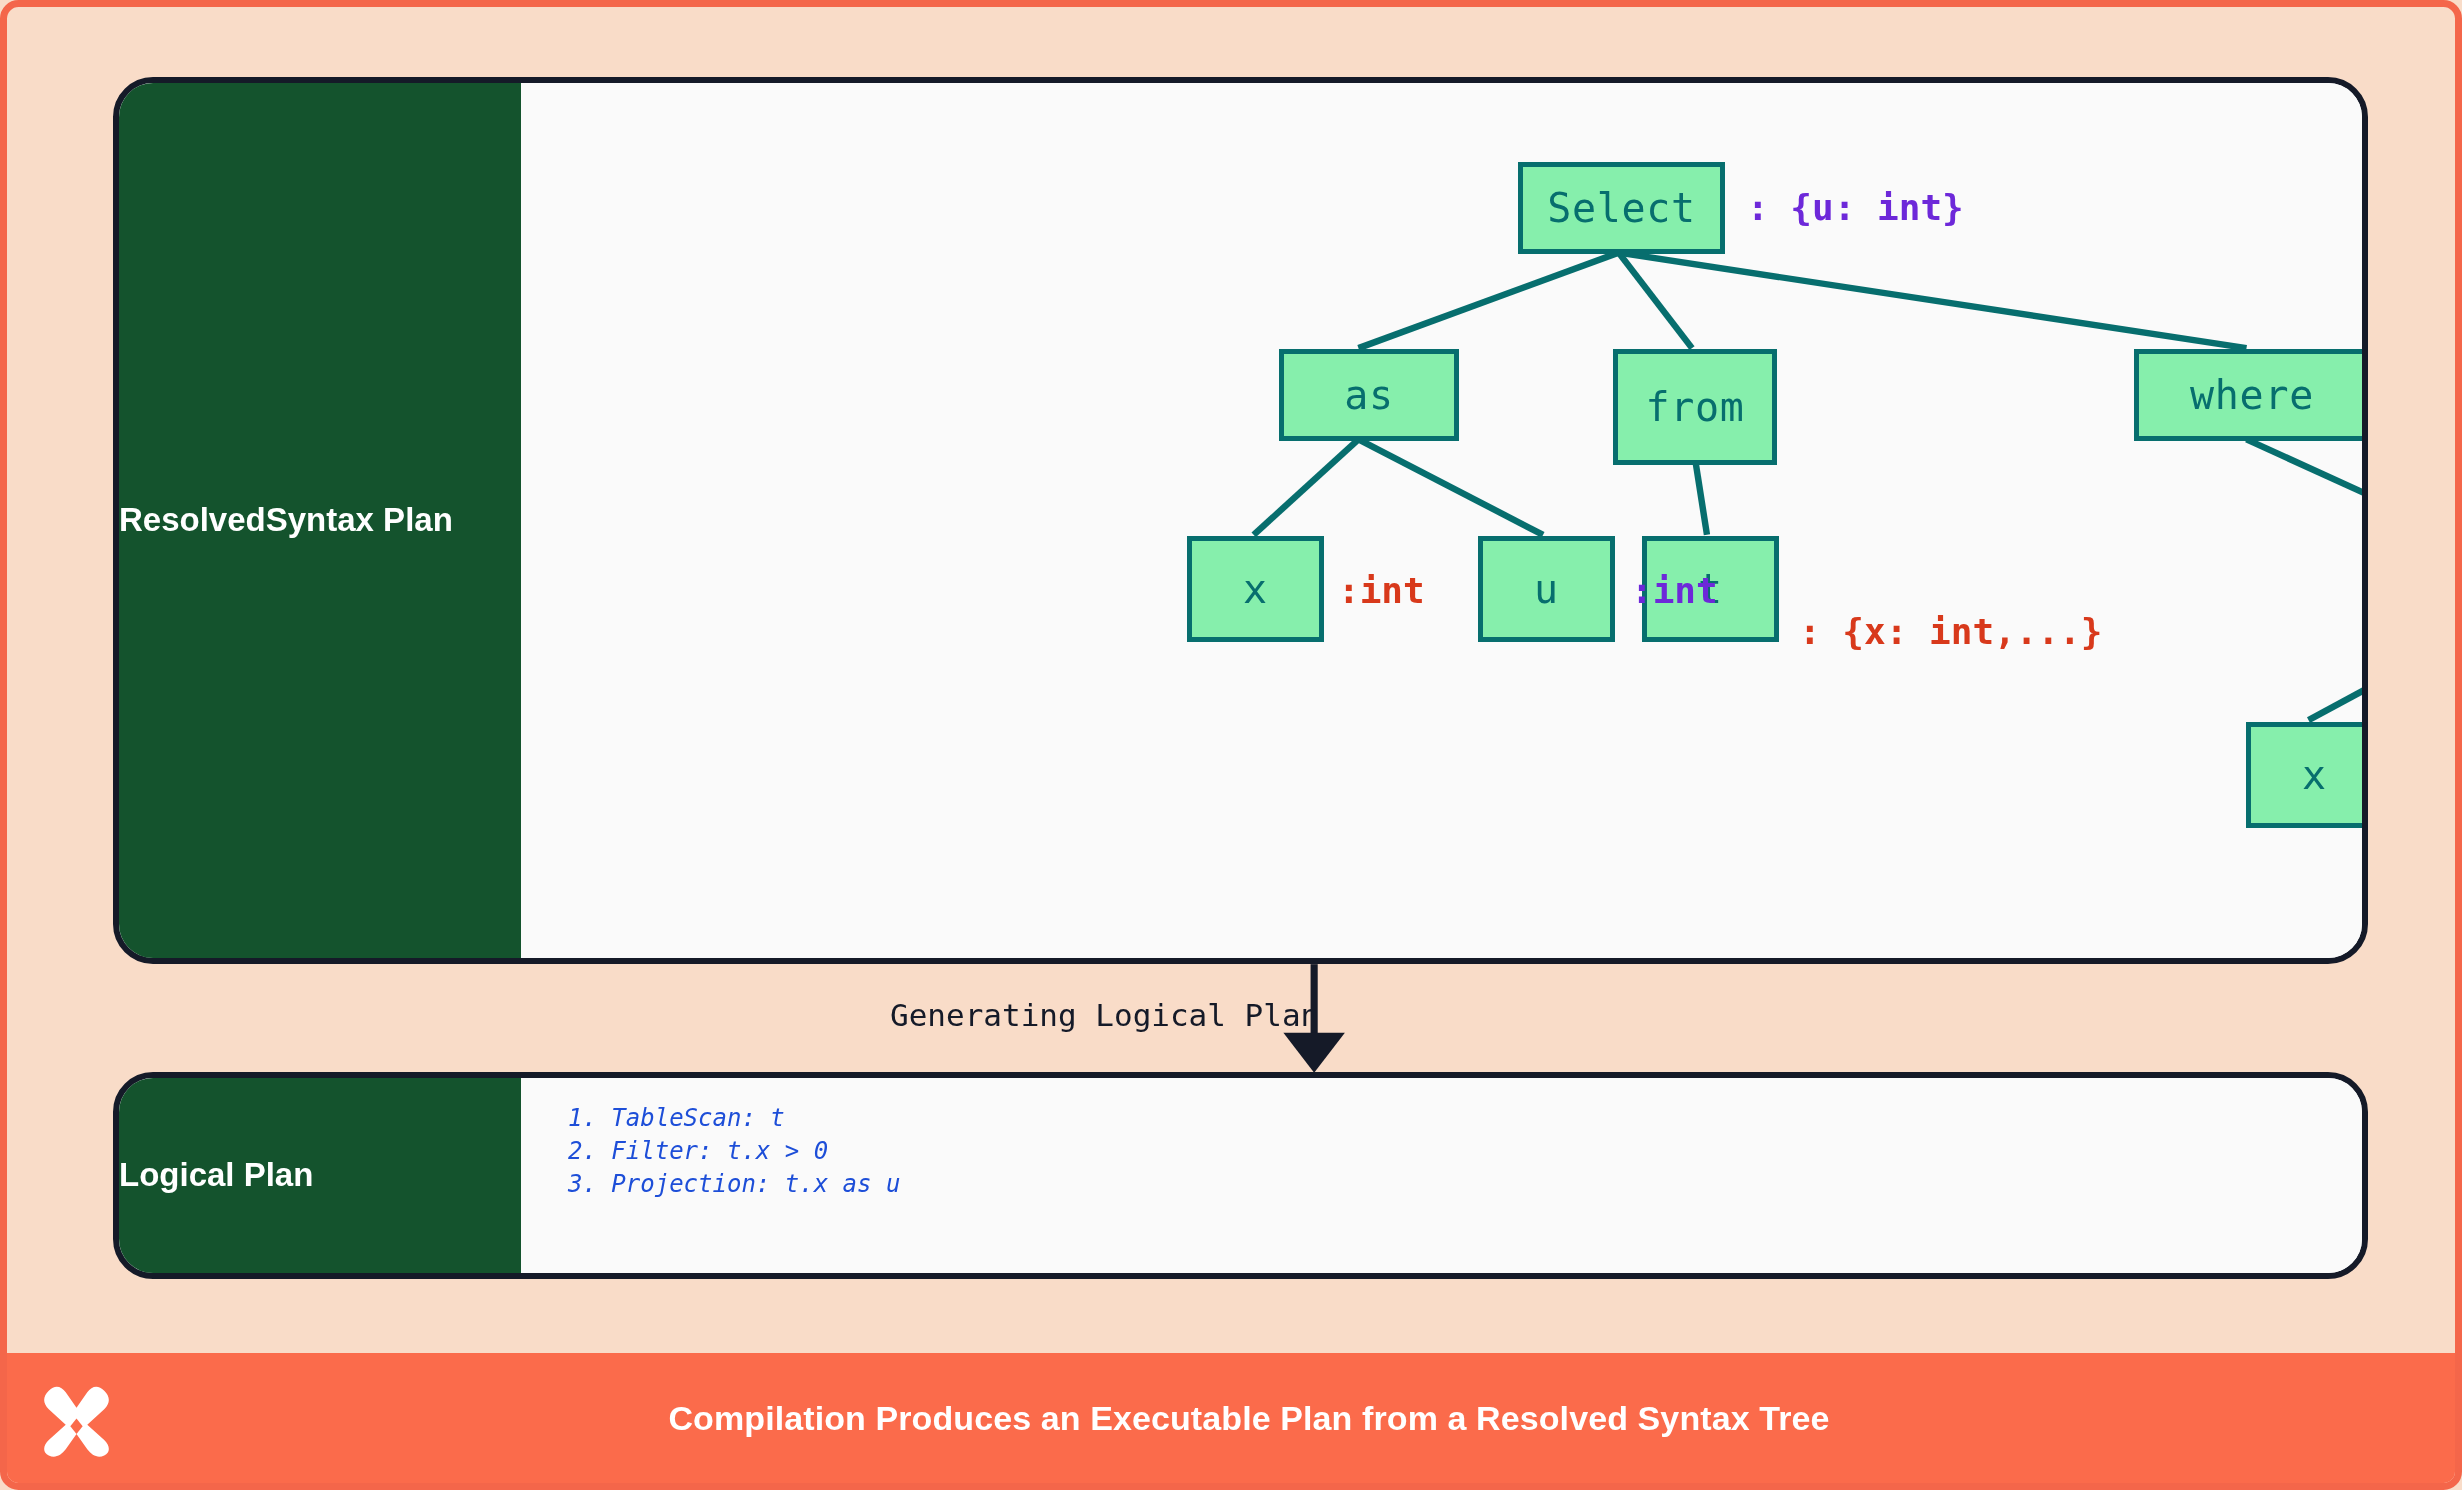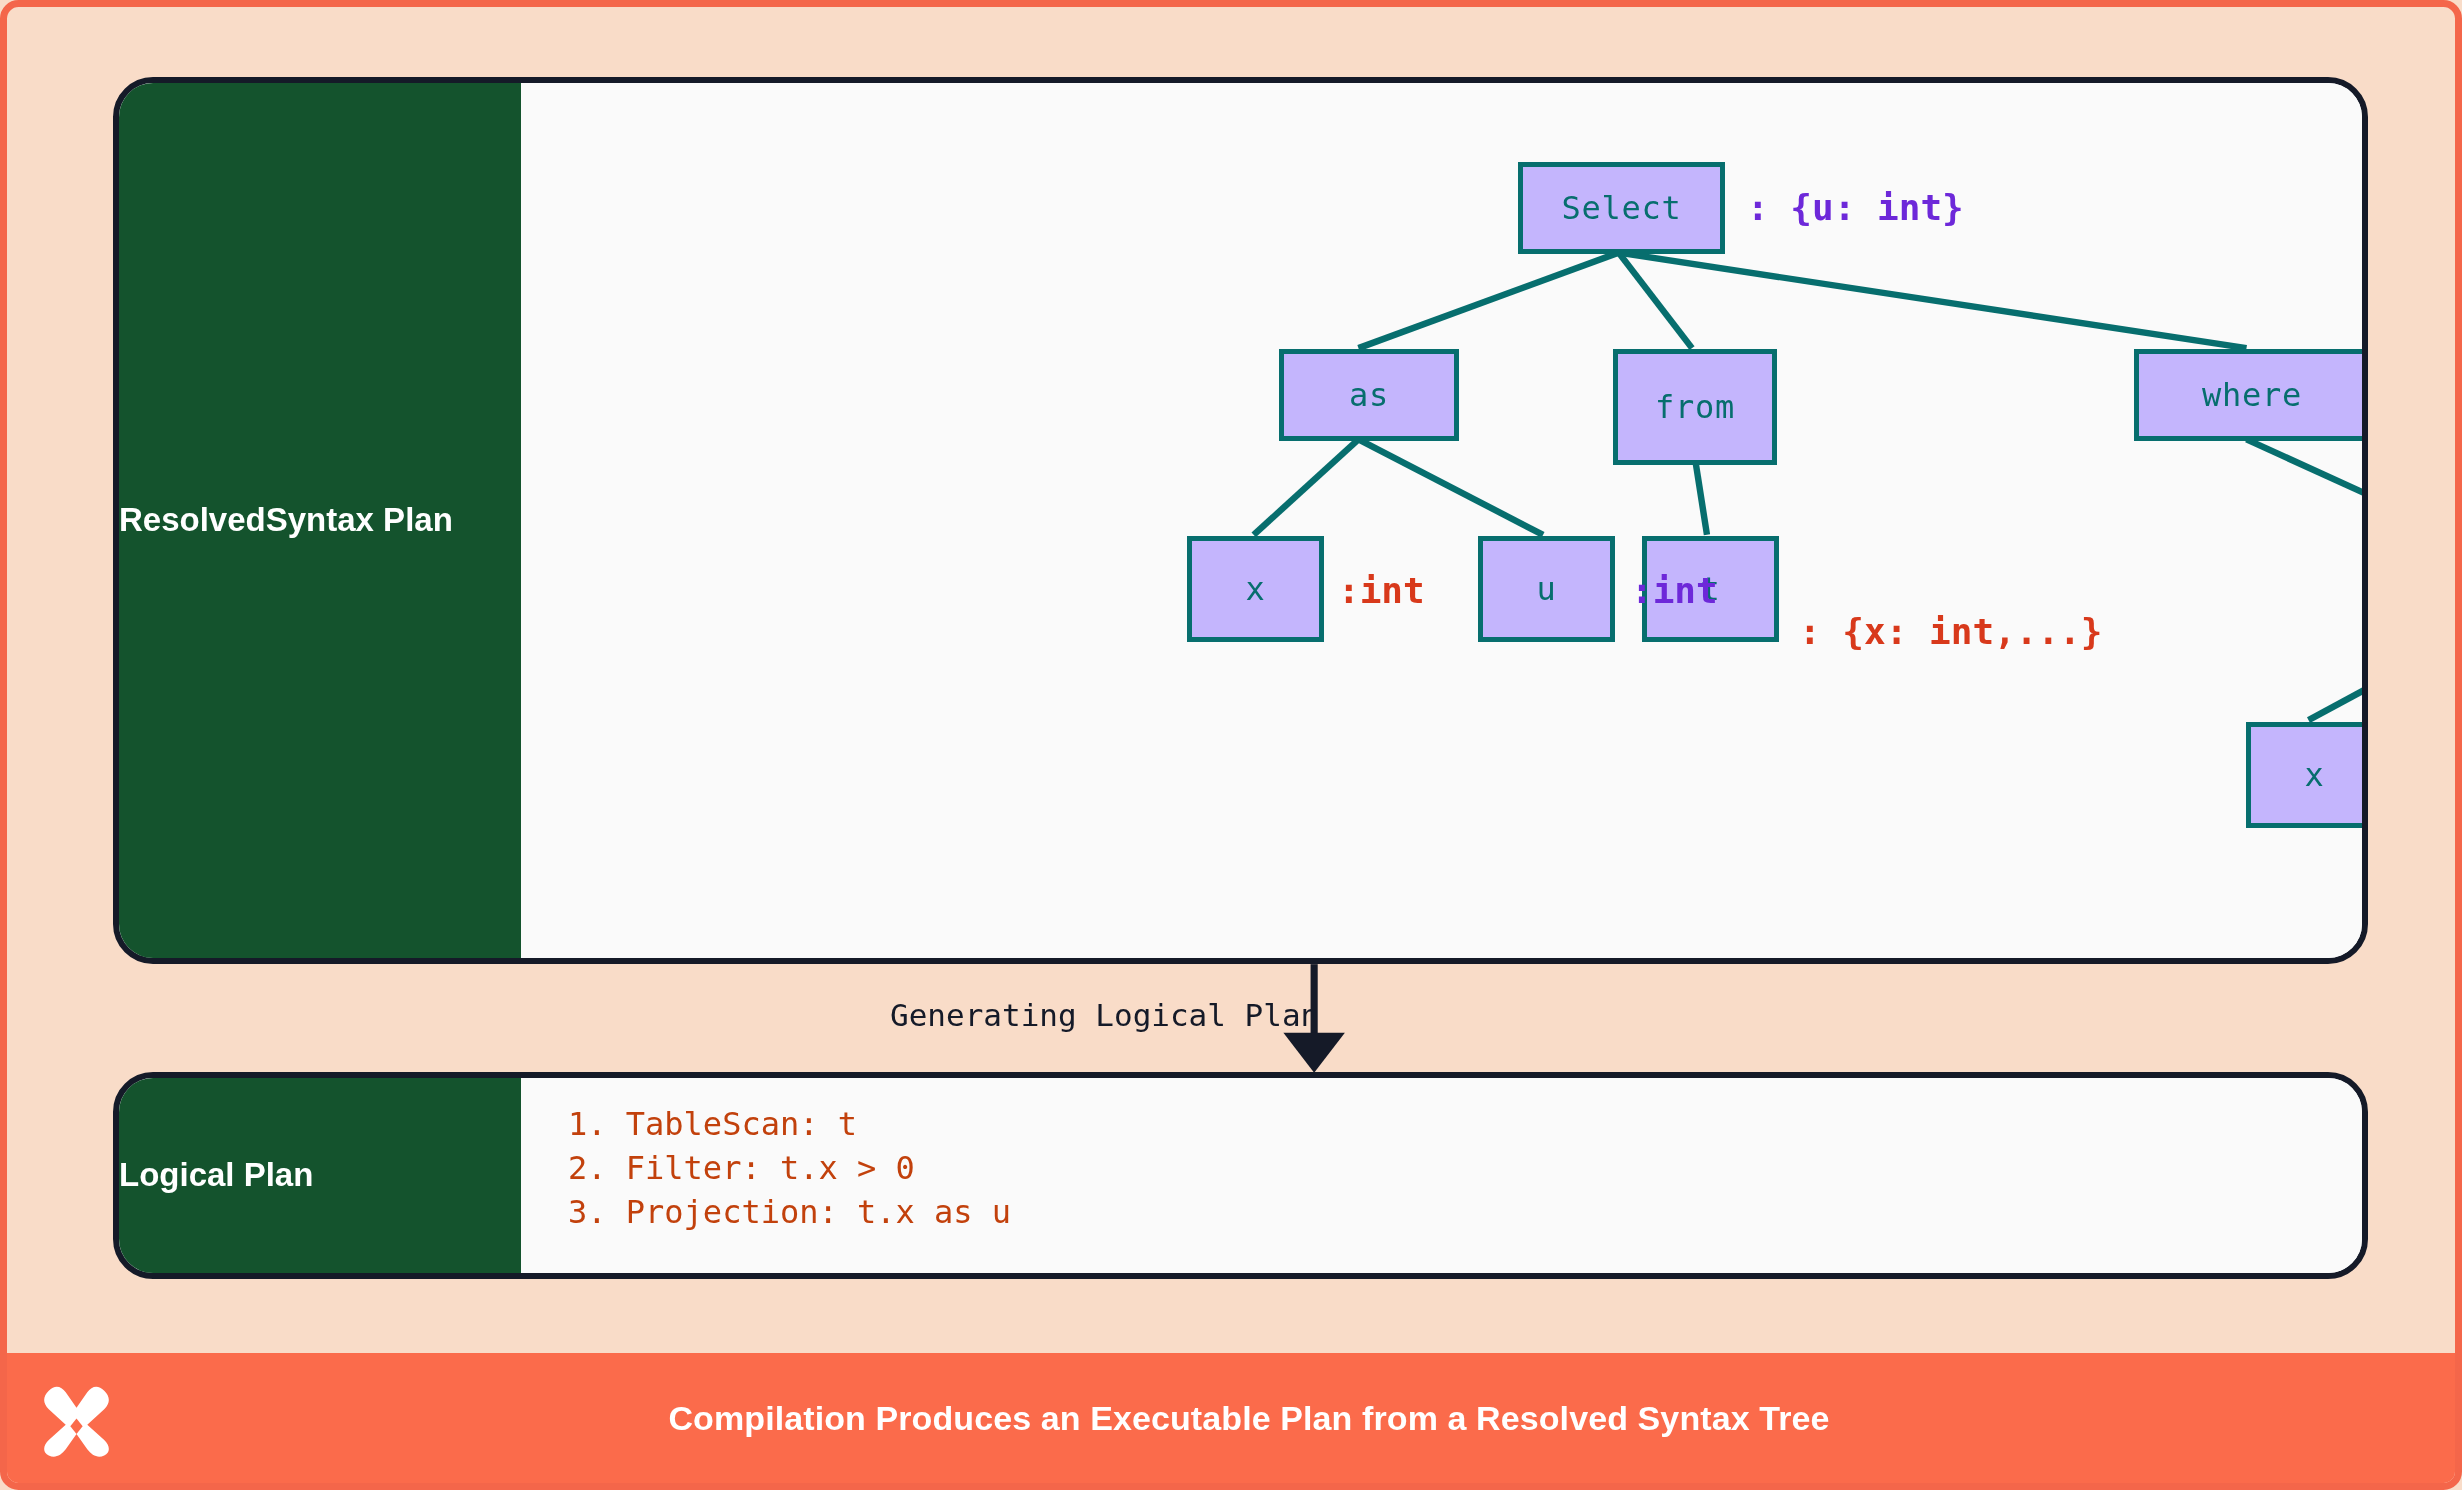--- a/index.html
+++ b/index.html
@@ -46,25 +46,25 @@
   .card-body{ position:relative; flex:1 1 auto; background:#FAFAFA; }
 
   
   #tree-canvas{ position:absolute; inset:0; }
   .tree-layer{ position:absolute; inset:0; }
 
   .node{
     position:absolute;
     box-sizing:border-box;
     border:5.7px solid #076E6E;
-    background:#c4b5fd;
+    background:#86efac;
     display:flex;align-items:center;justify-content:center;
     color:#076E6E;
     font-family:"DejaVu Sans Mono","Liberation Mono",monospace;
-    font-size:32px;
+    font-size:40px;
     letter-spacing:0.7px;
   }
   .ann{
     position:absolute;
     font-family:"DejaVu Sans Mono","Liberation Mono",monospace;
     font-size:36px;
     font-weight:bold;
     white-space:nowrap;
     line-height:1;
     display:flex;align-items:center;
@@ -83,23 +83,24 @@
     font-size:31px;
     color:#151A28;
     white-space:nowrap;
     text-align:right;
   }
 
   
   #plan-list{
     position:absolute;left:47px;top:24px;
     font-family:"DejaVu Sans Mono","Liberation Mono",monospace;
-    font-size:32px;
-    color:#c2410c;
+    font-size:24px;
+    color:#1d4ed8;
     line-height:1.38;
+    font-style:italic;
   }
   .plan-row{ white-space:pre; }
 
   
   #footer{
     position:absolute;left:0;bottom:0;width:2462px;height:130px;
     background:#FB6B4B;
     display:flex;align-items:center;
     box-sizing:border-box;
   }

